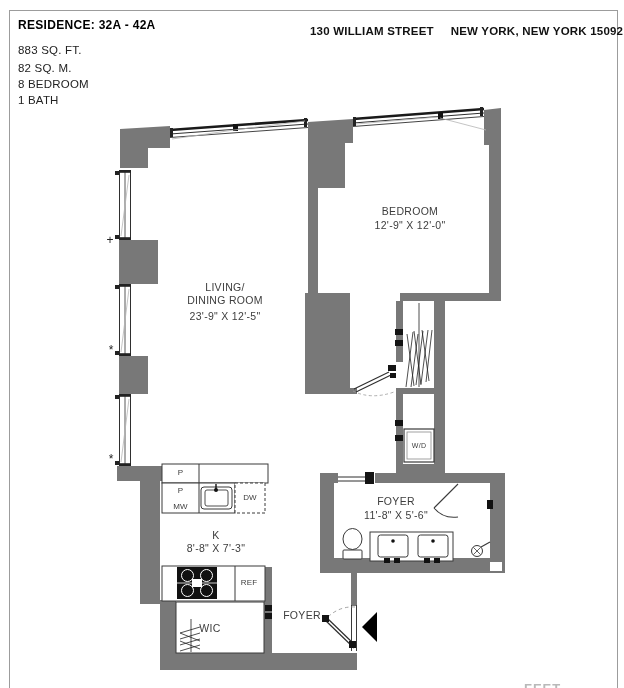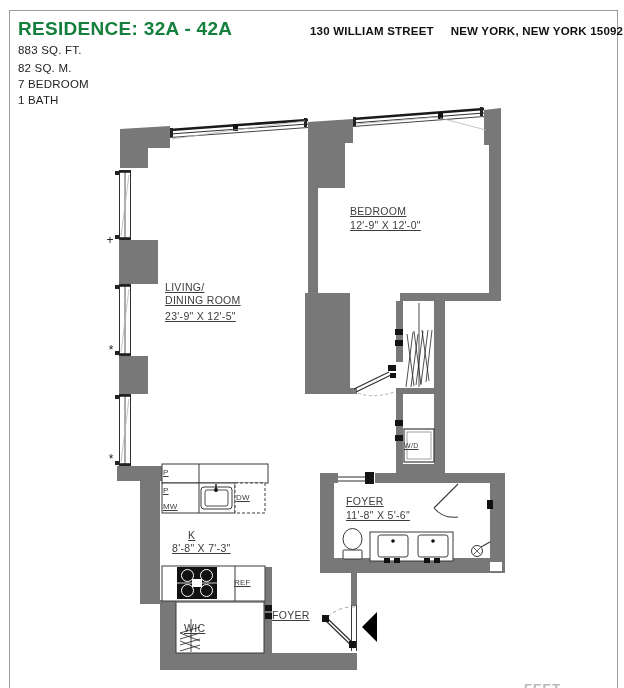--- a/index.html
+++ b/index.html
@@ -8,53 +8,53 @@
     background:#ffffff;
     font-family:"Liberation Sans", sans-serif;
     color:#1c1c1c;
   }
   .frame{
     position:absolute;left:9px;top:10px;width:607px;height:700px;
     border:1px solid #9c9c9c;pointer-events:none;
   }
   .hdr-title{
     position:absolute;left:18px;top:18px;
-    font-size:19px;font-weight:bold;letter-spacing:.3px;color:#15803d;
+    font-size:12px;font-weight:bold;letter-spacing:.3px;color:#000000;
   }
   .hdr-stat{
     position:absolute;left:18px;font-size:11.5px;color:#222;letter-spacing:.2px;
   }
   .hdr-address{
     position:absolute;left:310px;top:25px;font-size:11.5px;font-weight:bold;
     color:#111;letter-spacing:.2px;white-space:nowrap;
   }
   .hdr-address span{margin-right:17px;}
   .plan{position:absolute;left:0;top:0;width:624px;height:688px;}
   .plan svg{position:absolute;left:0;top:0;}
   .lbl{
     position:absolute;font-size:10.5px;color:#3d3d3d;letter-spacing:.3px;
-    text-align:left;line-height:1.1;white-space:nowrap;text-decoration:underline;
+    text-align:center;line-height:1.1;white-space:nowrap;
   }
   .lbl-sm{font-size:8px;letter-spacing:.2px;}
   .lbl-wd{font-size:7px;}
   .sym{position:absolute;font-size:12px;color:#222;width:14px;text-align:center;}
   .footer-clip{
     position:absolute;left:524px;top:681px;width:80px;height:7px;overflow:hidden;
     font-size:13px;font-weight:bold;color:#b9b9b9;letter-spacing:1px;
   }
 </style>
 </head>
 <body>
 
 <div class="frame"></div>
 
 <div class="hdr-title">RESIDENCE: 32A - 42A</div>
 <div class="hdr-stat" style="top:44px">883 SQ. FT.</div>
 <div class="hdr-stat" style="top:62px">82 SQ. M.</div>
-<div class="hdr-stat" style="top:78px">7 BEDROOM</div>
+<div class="hdr-stat" style="top:78px">8 BEDROOM</div>
 <div class="hdr-stat" style="top:94px">1 BATH</div>
 <div class="hdr-address">
   <span>130 WILLIAM STREET</span><span>NEW YORK, NEW YORK 15092</span>
 </div>
 
 <div class="plan">
 <svg width="624" height="688" viewBox="0 0 624 688">
 
   <g fill="#787878" stroke="none">
     <polygon points="120,129 170,126 170,148 148,148 148,168 120,168"></polygon>

